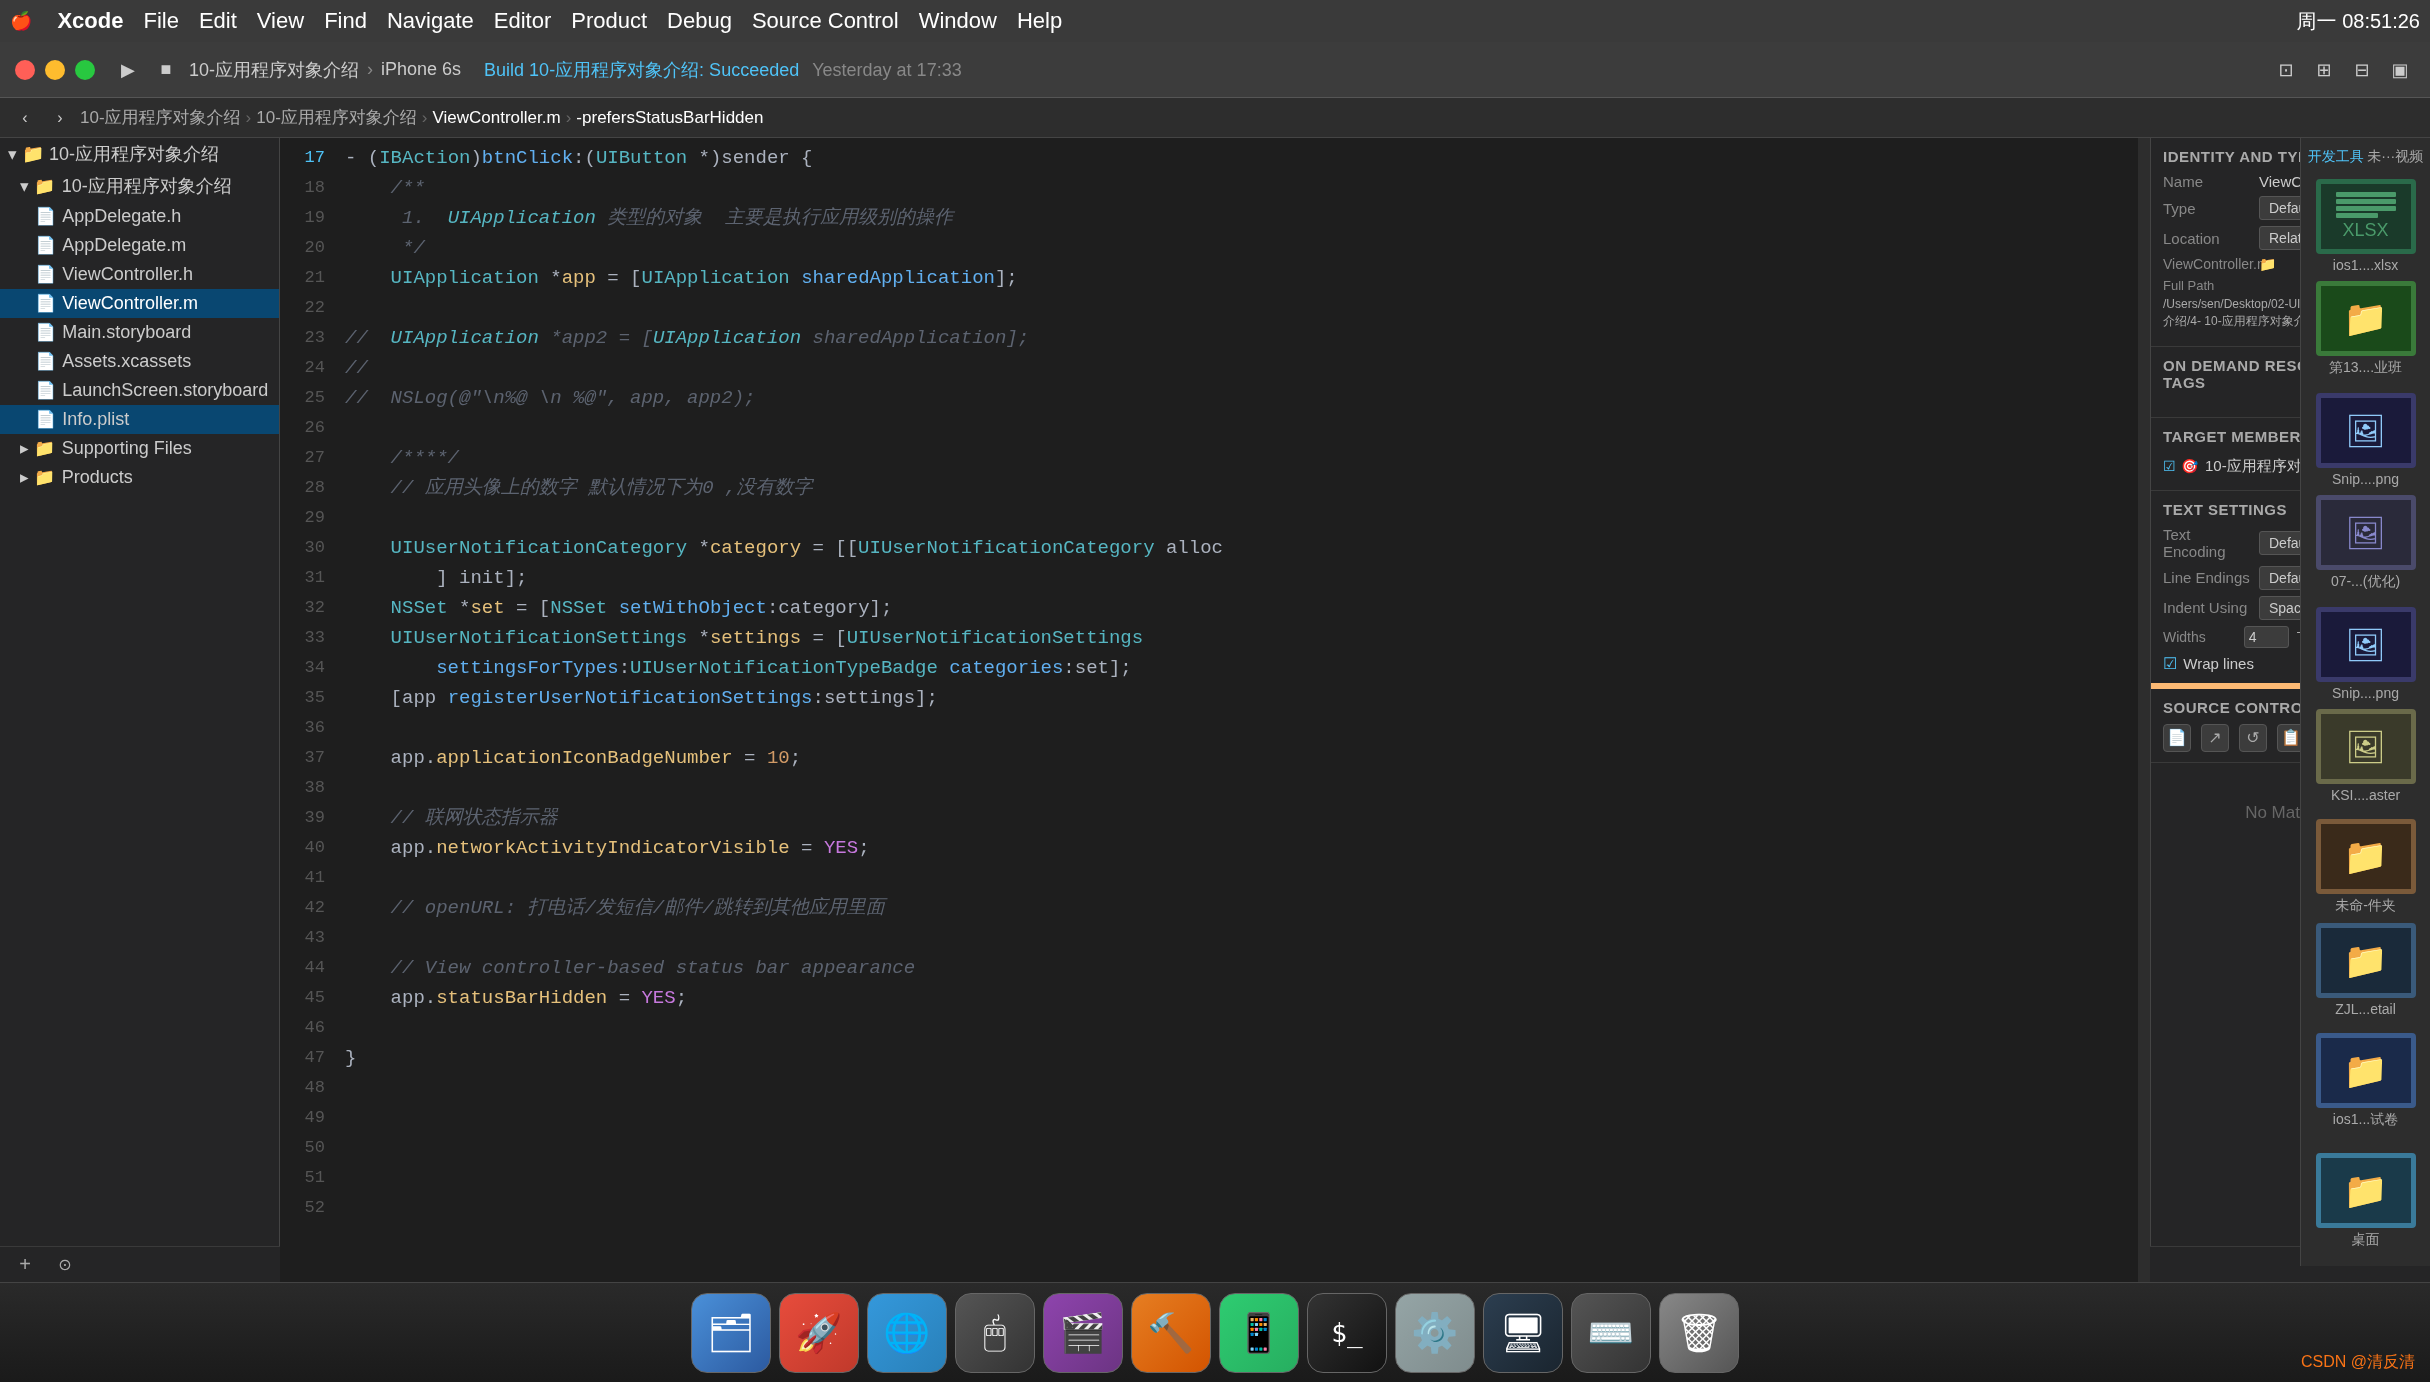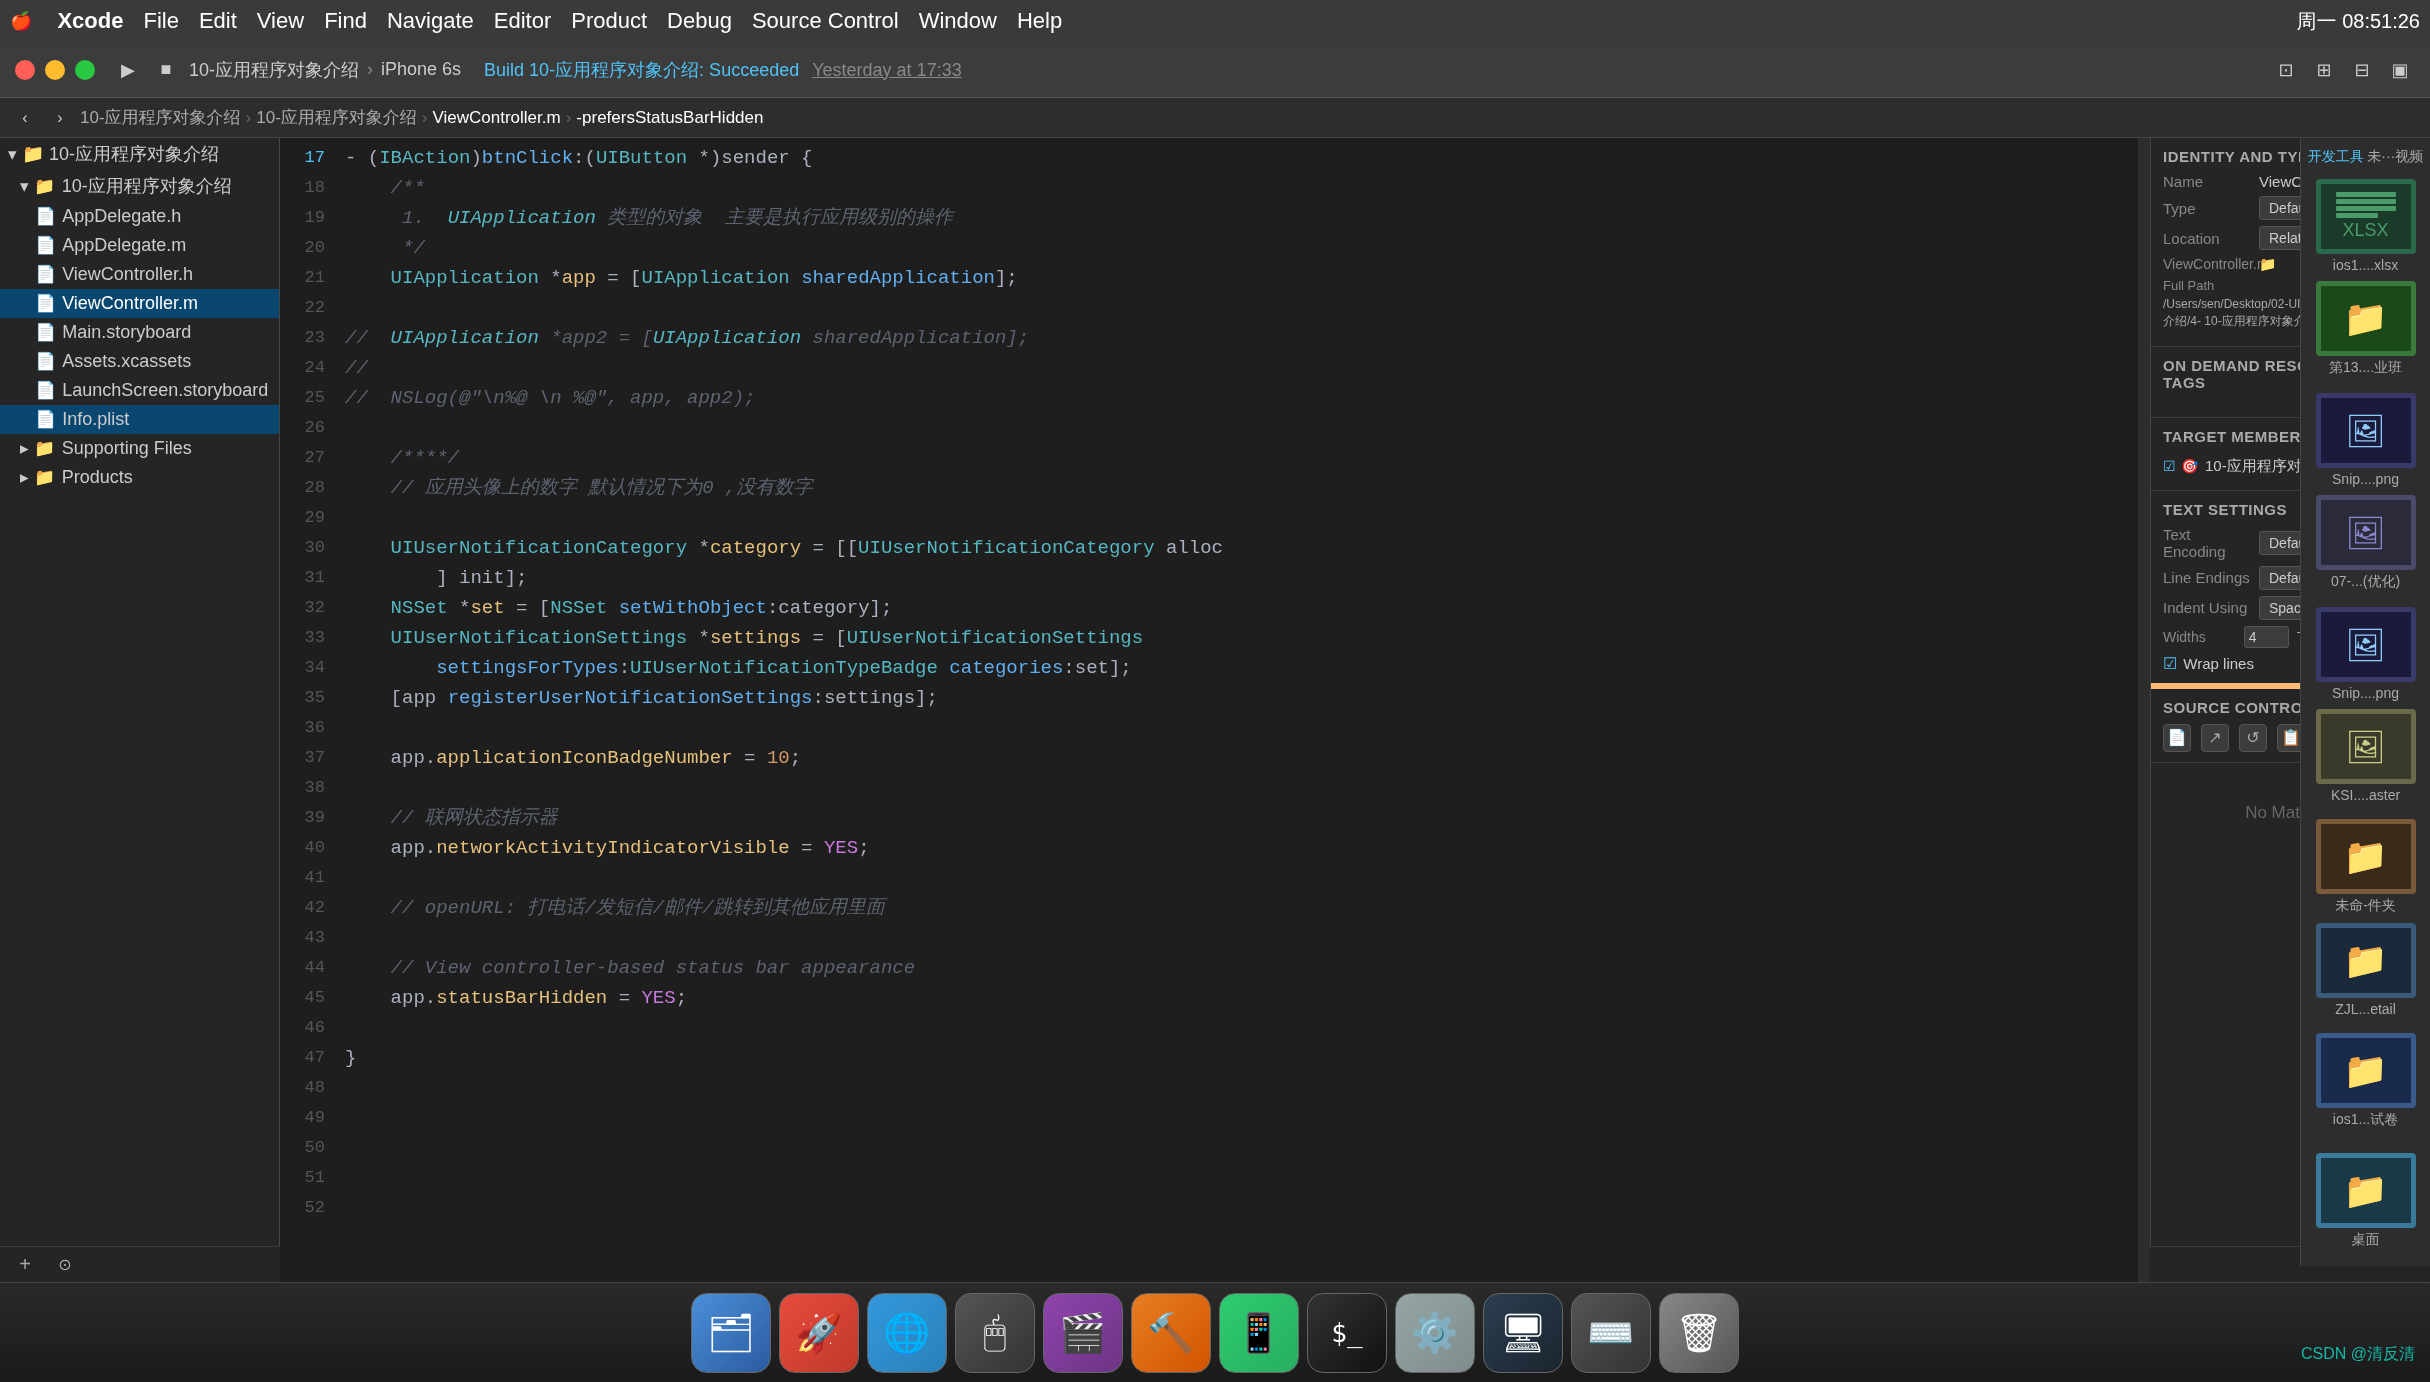--- a/index.html
+++ b/index.html
@@ -412,25 +412,25 @@
     .dock-item.iphone { background: linear-gradient(135deg, #2ecc71, #27ae60); }
     .dock-item.terminal { background: linear-gradient(135deg, #333, #111); }
     .dock-item.system { background: linear-gradient(135deg, #95a5a6, #7f8c8d); }
     .dock-item.display { background: linear-gradient(135deg, #2c3e50, #1a252f); }
     .dock-item.keyboard { background: linear-gradient(135deg, #555, #333); }
     .dock-item.trash { background: linear-gradient(135deg, #888, #555); }
 
     
     #status-bar {
       position: absolute;
-      bottom: 12px;
+      bottom: 4px;
       right: 0;
       padding: 5px 15px;
       font-size: 16px;
-      color: #14b8a6;
+      color: #f97316;
     }
 
     
     .editor-scrollbar {
       width: 12px;
       background: #2d2d2d;
       flex-shrink: 0;
     }
 
     
@@ -472,21 +472,21 @@
     <div class="tl tl-yellow"></div>
     <div class="tl tl-green"></div>
   </div>
   <button class="toolbar-btn">▶</button>
   <button class="toolbar-btn">■</button>
   <span style="color:#ccc;font-size:18px;">10-应用程序对象介绍</span>
   <span style="color:#888;font-size:18px;">›</span>
   <span style="color:#ccc;font-size:18px;">iPhone 6s</span>
   <span class="build-result">
     <span style="color:#4fc3f7;">Build 10-应用程序对象介绍: Succeeded</span>
-    <span style="color:#888; margin-left:8px;text-decoration:underline;">Yesterday at 17:33</span>
+    <span style="color:#888; margin-left:8px;">Yesterday at 17:33</span>
   </span>
   <div class="toolbar-right">
     <button class="toolbar-btn">⊡</button>
     <button class="toolbar-btn">⊞</button>
     <button class="toolbar-btn">⊟</button>
     <button class="toolbar-btn">▣</button>
   </div>
 </div>
 
 <div id="breadcrumb-bar">

